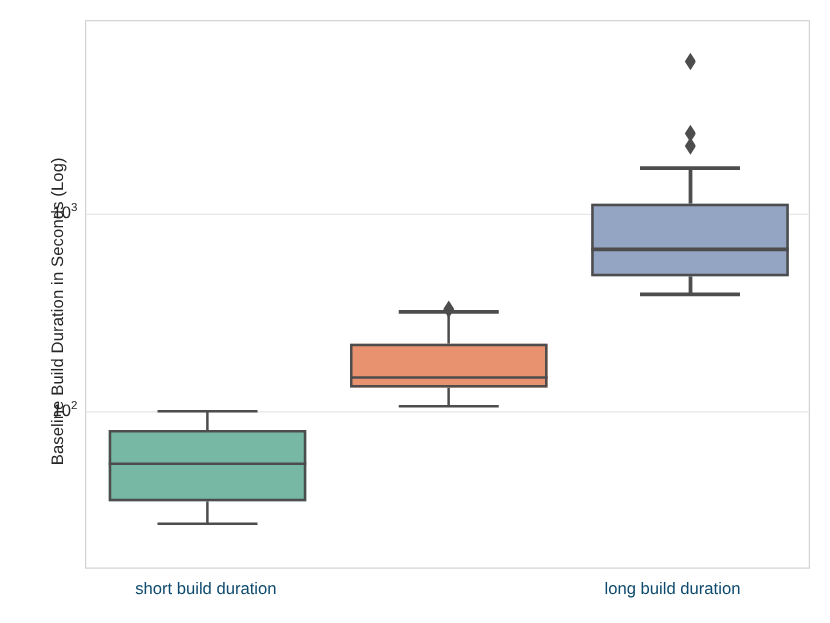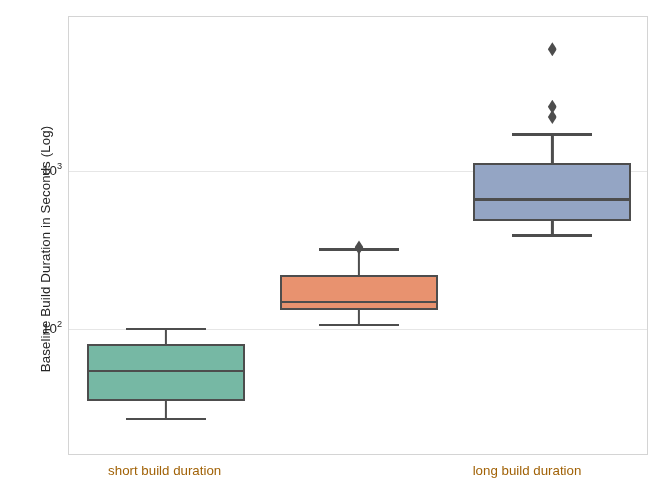--- a/index.html
+++ b/index.html
@@ -85,21 +85,21 @@
     position: absolute;
     left: 68px;
     top: 455px;
     width: 580px;
     height: 30px;
   }
   .xtick {
     position: absolute;
     top: 8px;
     font-size: 13.3px;
-    color: #a16207;
+    color: #0c4a6e;
     transform: translateX(-50%);
     white-space: nowrap;
   }
   
   .bp-box {
     position: absolute;
     box-sizing: border-box;
     border: 2px solid #4d4d4d;
   }
   .bp-median {
@@ -162,16 +162,16 @@
       <div class="bp-cap" style="left: 483.333px; top: 217.412px; width: 80px;"></div>
       <div class="bp-box" style="left: 404.333px; top: 146.224px; width: 158px; height: 58.1403px; background: rgb(148, 165, 196); border-color: rgb(77, 77, 77);"></div>
       <div class="bp-median" style="left: 404.333px; top: 181.312px; width: 158px; background: rgb(77, 77, 77);"></div>
       <div class="bp-flier" style="left: 483.333px; top: 99.8972px; background: rgb(77, 77, 77);"></div>
       <div class="bp-flier" style="left: 483.333px; top: 89.7667px; background: rgb(77, 77, 77);"></div>
       <div class="bp-flier" style="left: 483.333px; top: 32.2054px; background: rgb(77, 77, 77);"></div>
     </div>
 
   <div id="xtick-wrap">
       <div class="xtick" style="left: 96.6667px;">short build duration</div>
-      <div class="xtick" style="left: 459px;">long build duration</div>
+      <div class="xtick" style="left: 470px;">long build duration</div>
     </div>
 
 </div>
 
 </body></html>

